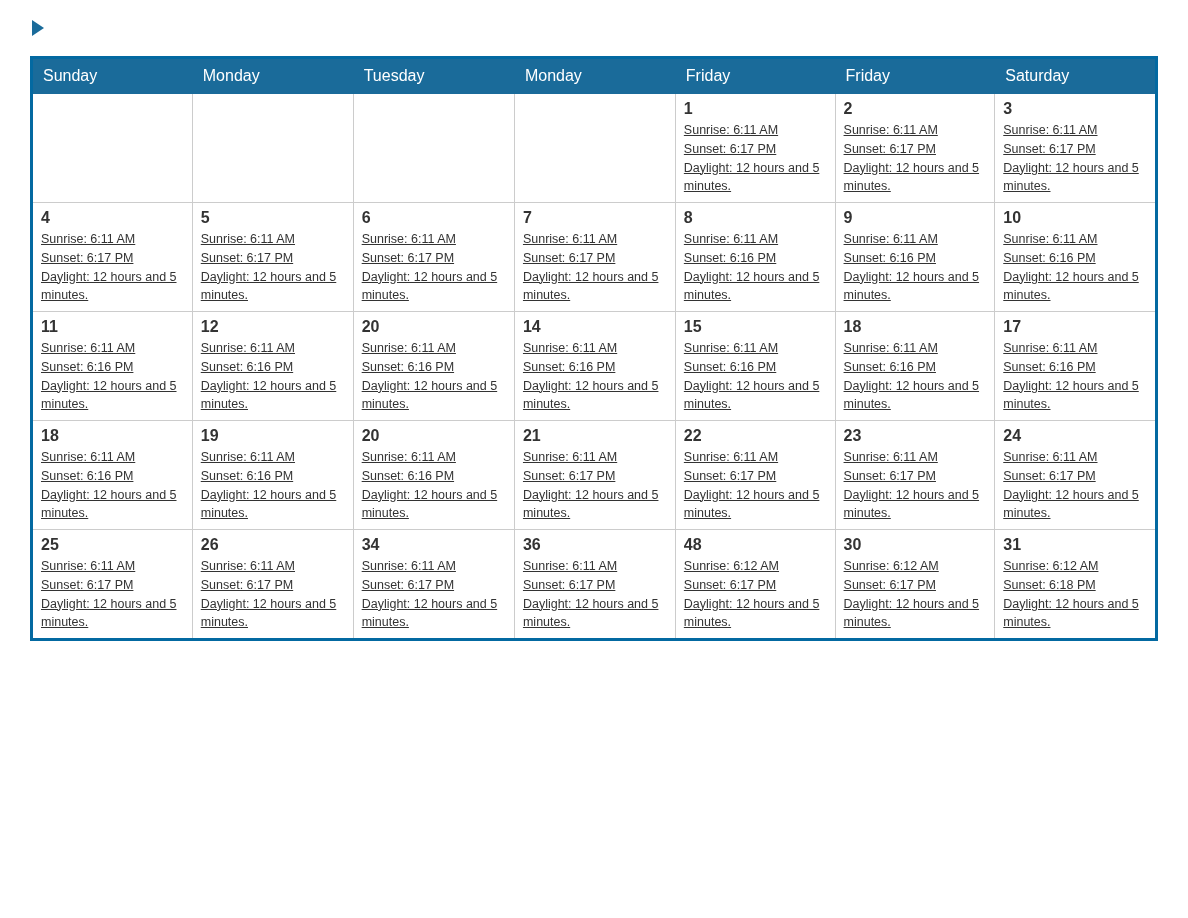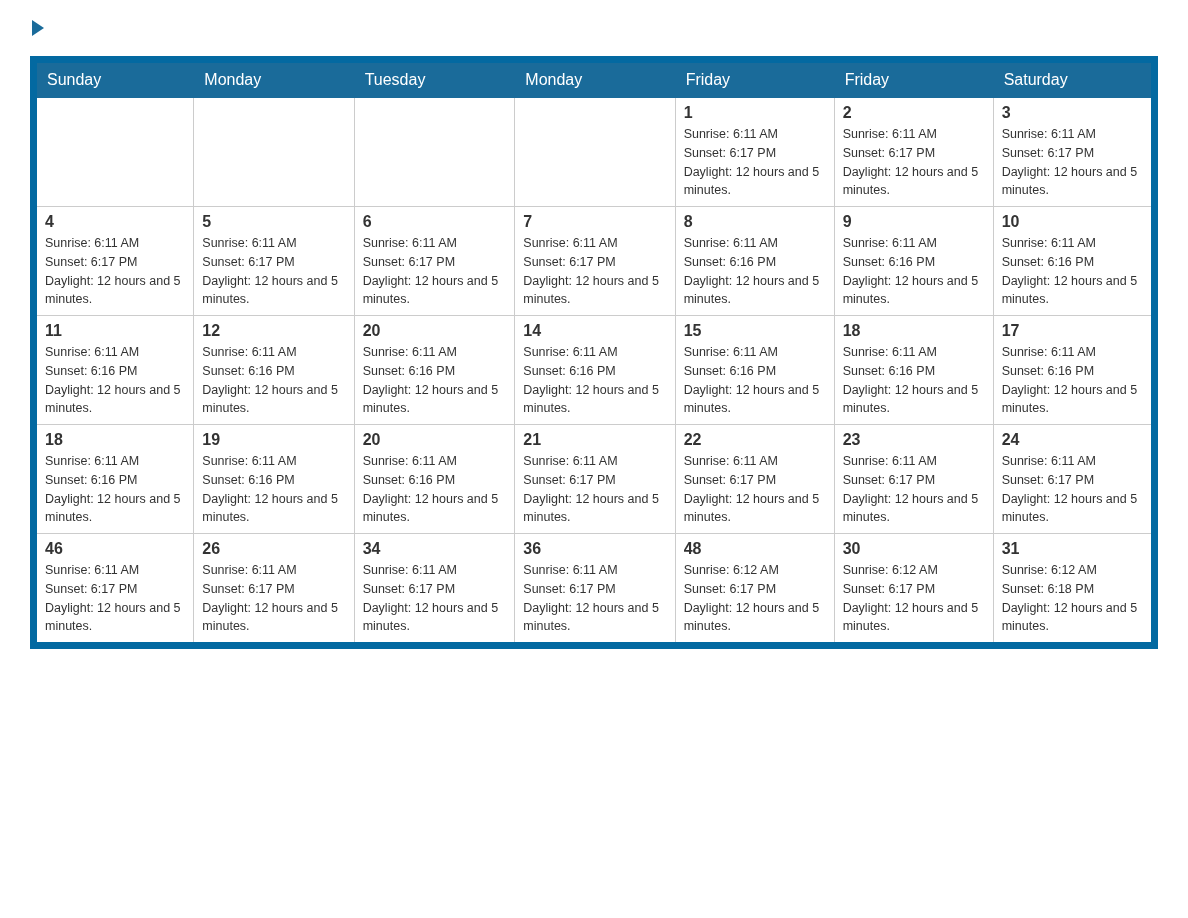--- a/index.html
+++ b/index.html
@@ -49,21 +49,21 @@
       line-height: 1.1;
     }
     .location {
       font-size: 22px;
       color: #333;
       font-weight: normal;
     }
     .calendar {
       width: 100%;
       border-collapse: collapse;
-      border: 7px solid #0369a1;
+      border: 3px solid #0369a1;
     }
     .calendar thead th {
       background-color: #1a6b9a;
       color: #fff;
       font-size: 16px;
       font-weight: normal;
       padding: 8px 10px;
       text-align: left;
       border: 1px solid #1a6b9a;
     }
@@ -80,20 +80,21 @@
       font-size: 16px;
       font-weight: bold;
       color: #333;
       display: block;
       margin-bottom: 3px;
     }
     .day-info {
       font-size: 12.5px;
       color: #333;
       line-height: 1.5;
+      text-decoration: underline;
     }
     .row-top td {
       border-top: 2px solid #1a6b9a;
     }
     .empty-cell {
       background: #fff;
     }
   </style>
 </head>
 <body>
@@ -228,21 +229,21 @@
           <span class="day-num">23</span>
           <div class="day-info">Sunrise: 6:11 AM<br>Sunset: 6:17 PM<br>Daylight: 12 hours and 5 minutes.</div>
         </td>
         <td>
           <span class="day-num">24</span>
           <div class="day-info">Sunrise: 6:11 AM<br>Sunset: 6:17 PM<br>Daylight: 12 hours and 5 minutes.</div>
         </td>
       </tr>
       <tr class="row-top">
         <td>
-          <span class="day-num">46</span>
+          <span class="day-num">25</span>
           <div class="day-info">Sunrise: 6:11 AM<br>Sunset: 6:17 PM<br>Daylight: 12 hours and 5 minutes.</div>
         </td>
         <td>
           <span class="day-num">26</span>
           <div class="day-info">Sunrise: 6:11 AM<br>Sunset: 6:17 PM<br>Daylight: 12 hours and 5 minutes.</div>
         </td>
         <td>
           <span class="day-num">34</span>
           <div class="day-info">Sunrise: 6:11 AM<br>Sunset: 6:17 PM<br>Daylight: 12 hours and 5 minutes.</div>
         </td>

